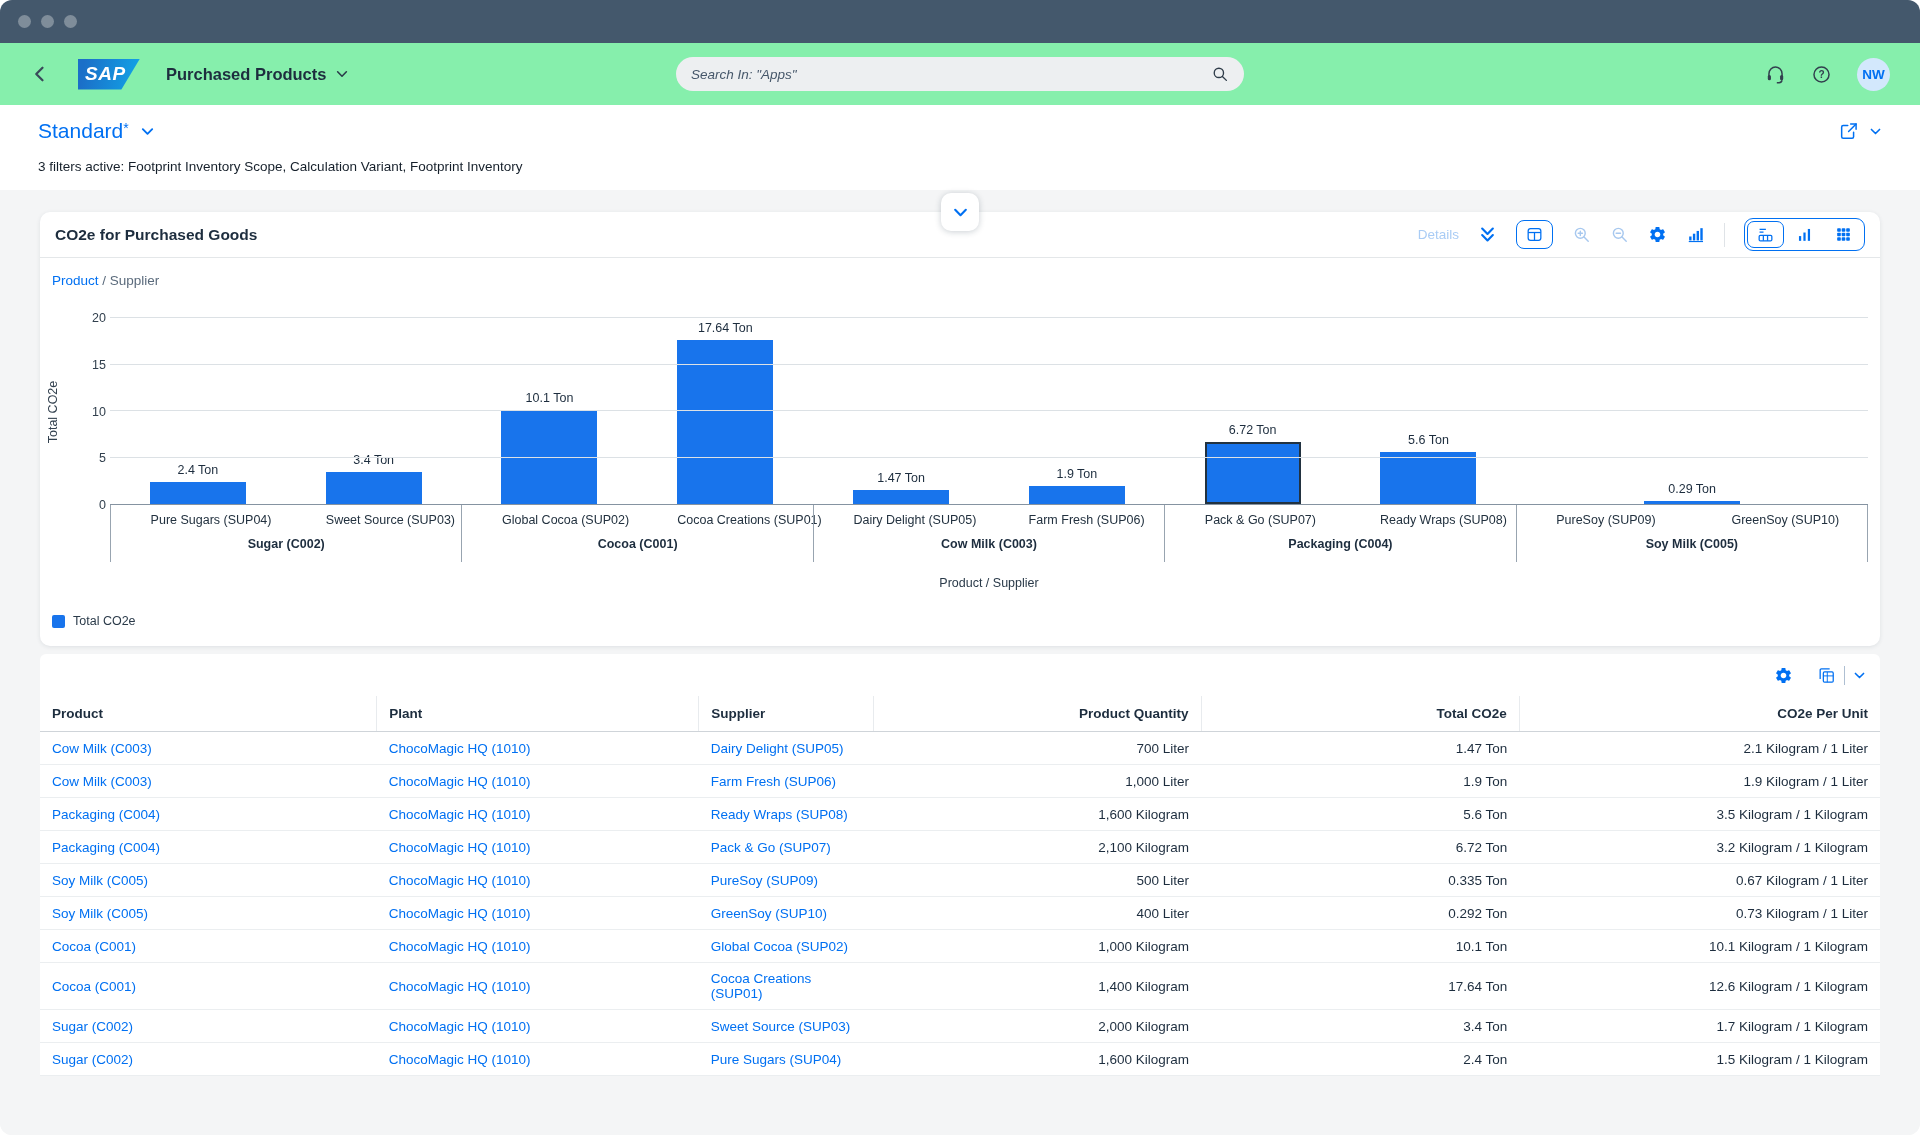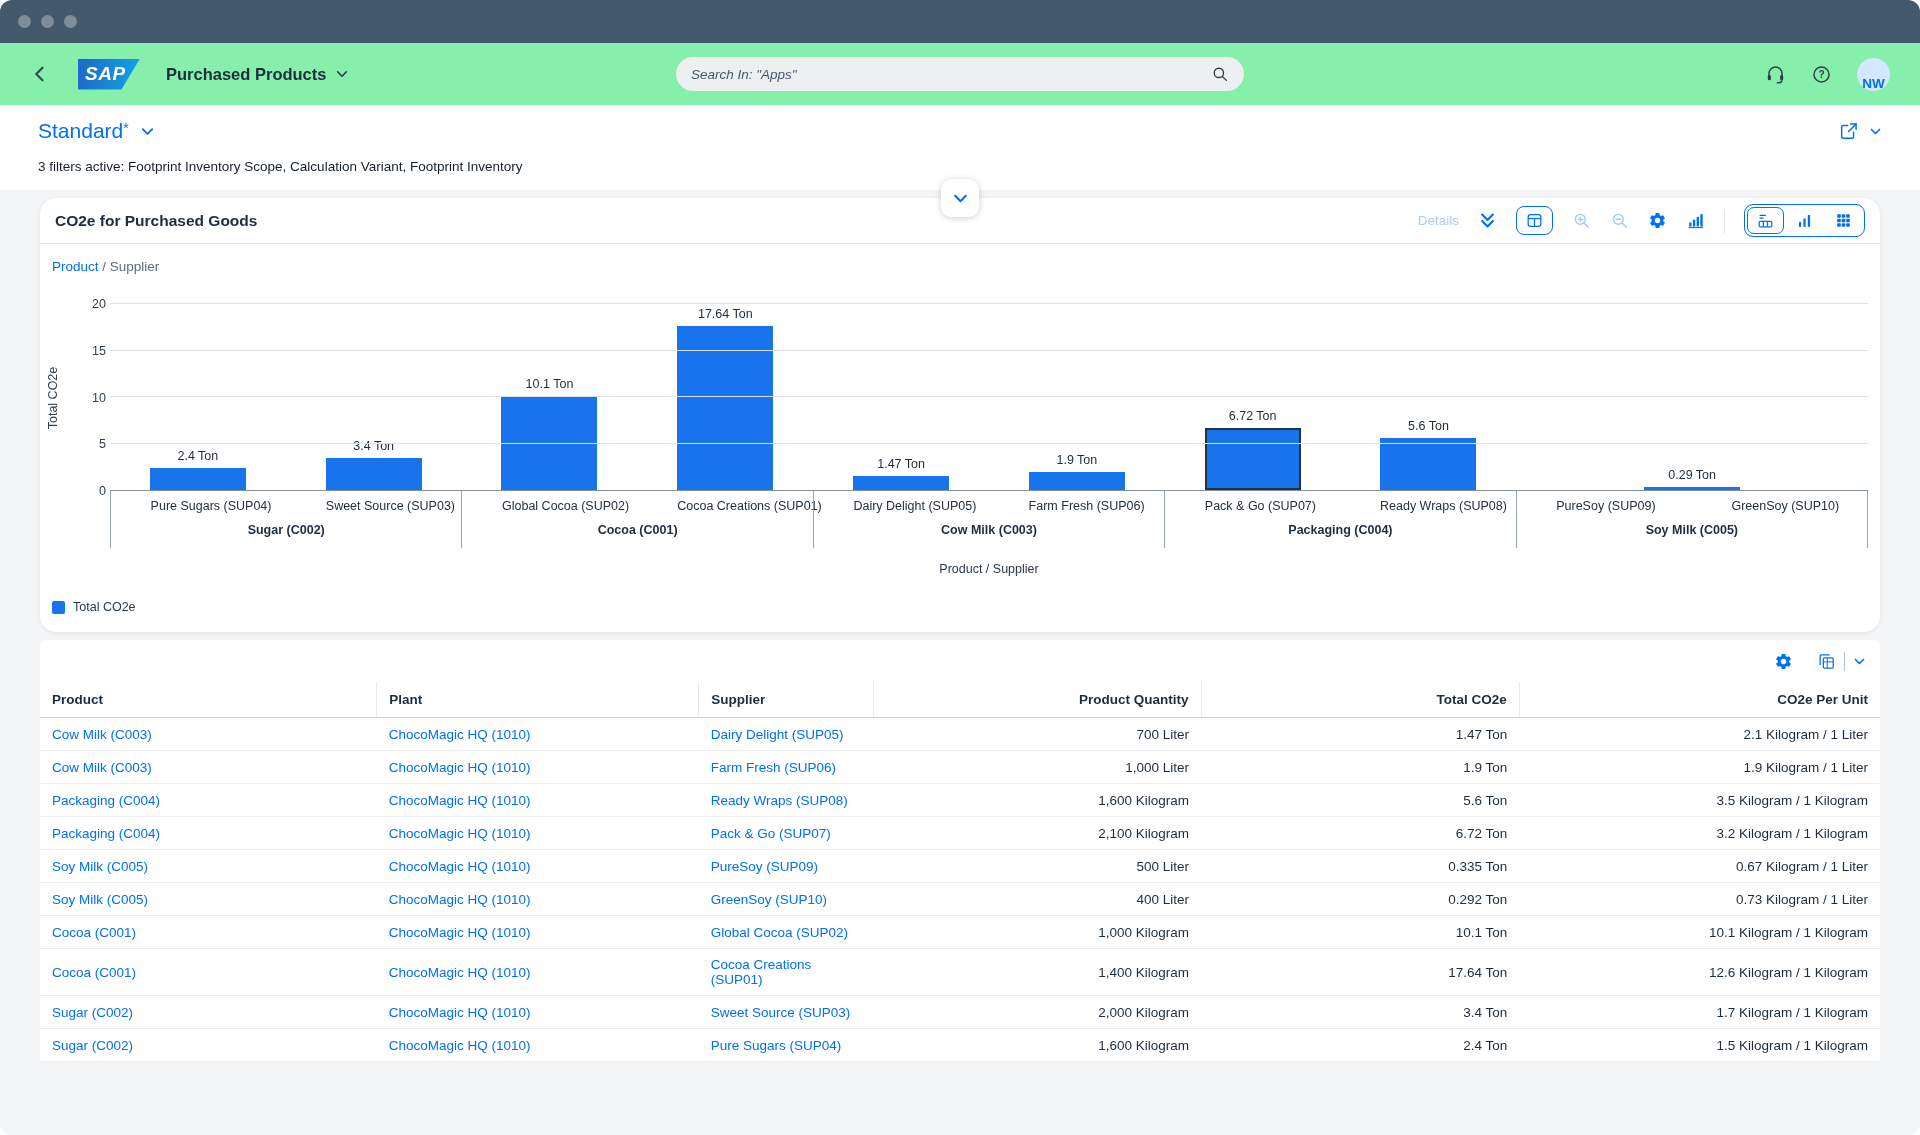--- a/index.html
+++ b/index.html
@@ -18,41 +18,41 @@
   .sap-logo span { color:#fff; font-weight:700; font-style:italic; font-size:19px; letter-spacing:.5px; }
   .app-title { margin-left:26px; display:flex; align-items:center; gap:9px; font-size:16.5px; font-weight:700; color:#1d2d3e; }
   .app-title .chev { width:14px; height:14px; color:#2a3a49; }
   .searchbar { position:absolute; left:50%; top:14px; transform:translateX(-50%); width:568px; height:34px; background:#edeff1;
     border-radius:17px; display:flex; align-items:center; padding:0 15px; }
   .searchbar .ph { font-style:italic; font-size:13.5px; color:#46576a; flex:1; }
   .searchbar .mag { width:18px; height:18px; color:#2f3c49; }
   .shell-right { margin-left:auto; display:flex; align-items:center; gap:25px; }
   .sh-icon { width:21px; height:21px; color:#32404e; cursor:pointer; }
   .avatar { width:33px; height:33px; border-radius:50%; background:#d3e8fc; color:#0070f2; font-size:13.5px; font-weight:700;
-    display:flex; align-items:flex-end; justify-content:center; cursor:pointer; }
+    display:flex; align-items:center; justify-content:center; cursor:pointer; }
 
   
   .white-head { background:#fff; padding-bottom:16px; }
   .variant-row { display:flex; align-items:center; padding:6px 38px 0; height:46px; }
   .variant-title { color:#0070f2; font-size:21px; font-weight:400; cursor:pointer; display:flex; align-items:flex-start; }
   .variant-title .dirty { font-size:14px; margin-top:1px; }
   .variant-chev { width:15px; height:15px; color:#0070f2; margin-left:11px; align-self:center; cursor:pointer; }
   .variant-actions { margin-left:auto; display:flex; align-items:center; gap:10px; color:#0070f2; }
   .share-icn { width:20px; height:20px; }
   .small-chev { width:13px; height:13px; }
   .filters-line { padding:8px 38px 0; font-size:13.5px; color:#16202b; }
 
   
   .content { position:relative; background:#f4f5f6; height:942px; }
   .expand-btn { position:absolute; top:-19px; left:50%; transform:translateX(-50%); width:38px; height:38px; background:#fff;
     border:none; border-radius:10px; box-shadow:0 1px 6px rgba(20,40,60,.22); display:flex; align-items:center; justify-content:center; cursor:pointer; }
   .expand-btn .chev { width:17px; height:17px; color:#0070f2; }
 
   
-  .chart-card { margin:8px 40px 0; background:#fff; border-radius:16px; box-shadow:0 1px 4px rgba(34,53,72,.10); }
+  .chart-card { margin:22px 40px 0; background:#fff; border-radius:10px; box-shadow:0 1px 4px rgba(34,53,72,.10); }
   .card-header { display:flex; align-items:center; height:46px; padding:0 15px; border-bottom:1px solid #e4e7e9; }
   .card-title { font-size:15.5px; font-weight:700; color:#1d2d3e; }
   .chart-toolbar { margin-left:auto; display:flex; align-items:center; gap:19px; }
   .tb-details { font-size:13.5px; color:#a9ccf5; cursor:default; }
   .tb-icon { width:19px; height:19px; color:#0070f2; cursor:pointer; display:block; }
   .tb-icon.disabled { color:#a7c8ef; cursor:default; }
   .tb-toggle { border:1px solid #0070f2; border-radius:8px; padding:4px 8px; display:flex; cursor:pointer; background:#fff; }
   .tb-sep { width:1px; height:24px; background:#dfe3e7; }
   .segmented { border:1px solid #0070f2; border-radius:9px; display:flex; align-items:center; padding:2px; gap:2px; background:#fff; }
   .seg { padding:3px 8px; border-radius:7px; border:1px solid transparent; display:flex; cursor:pointer; }

